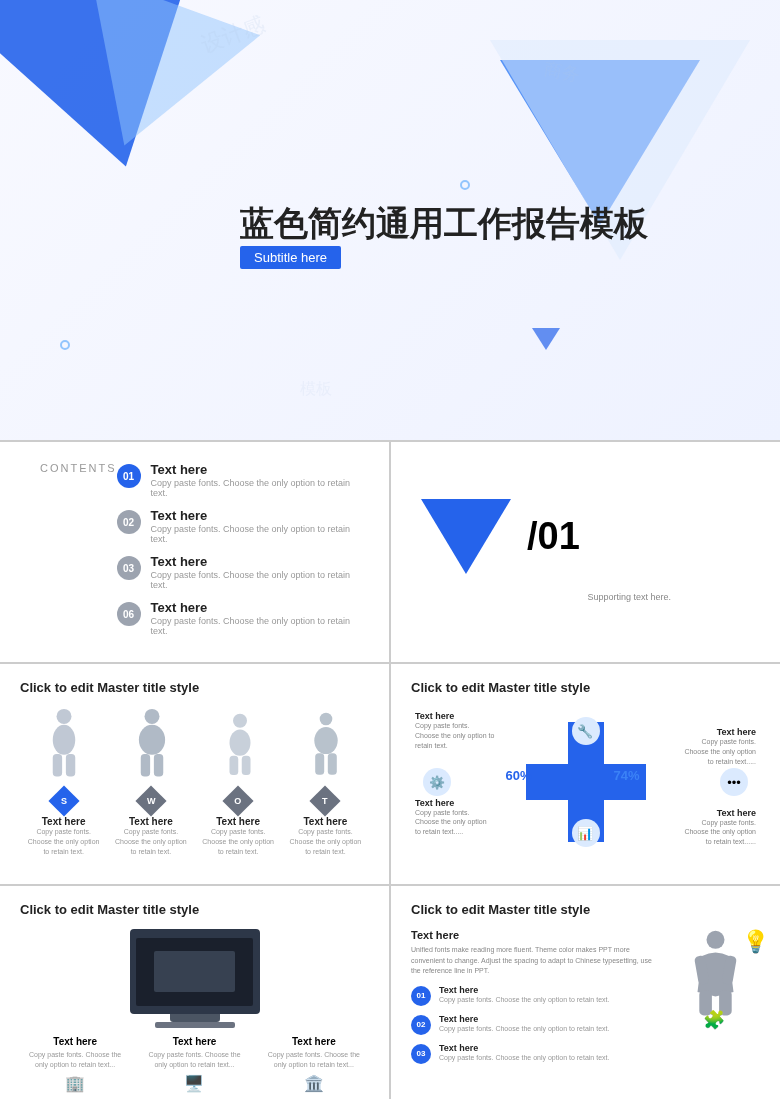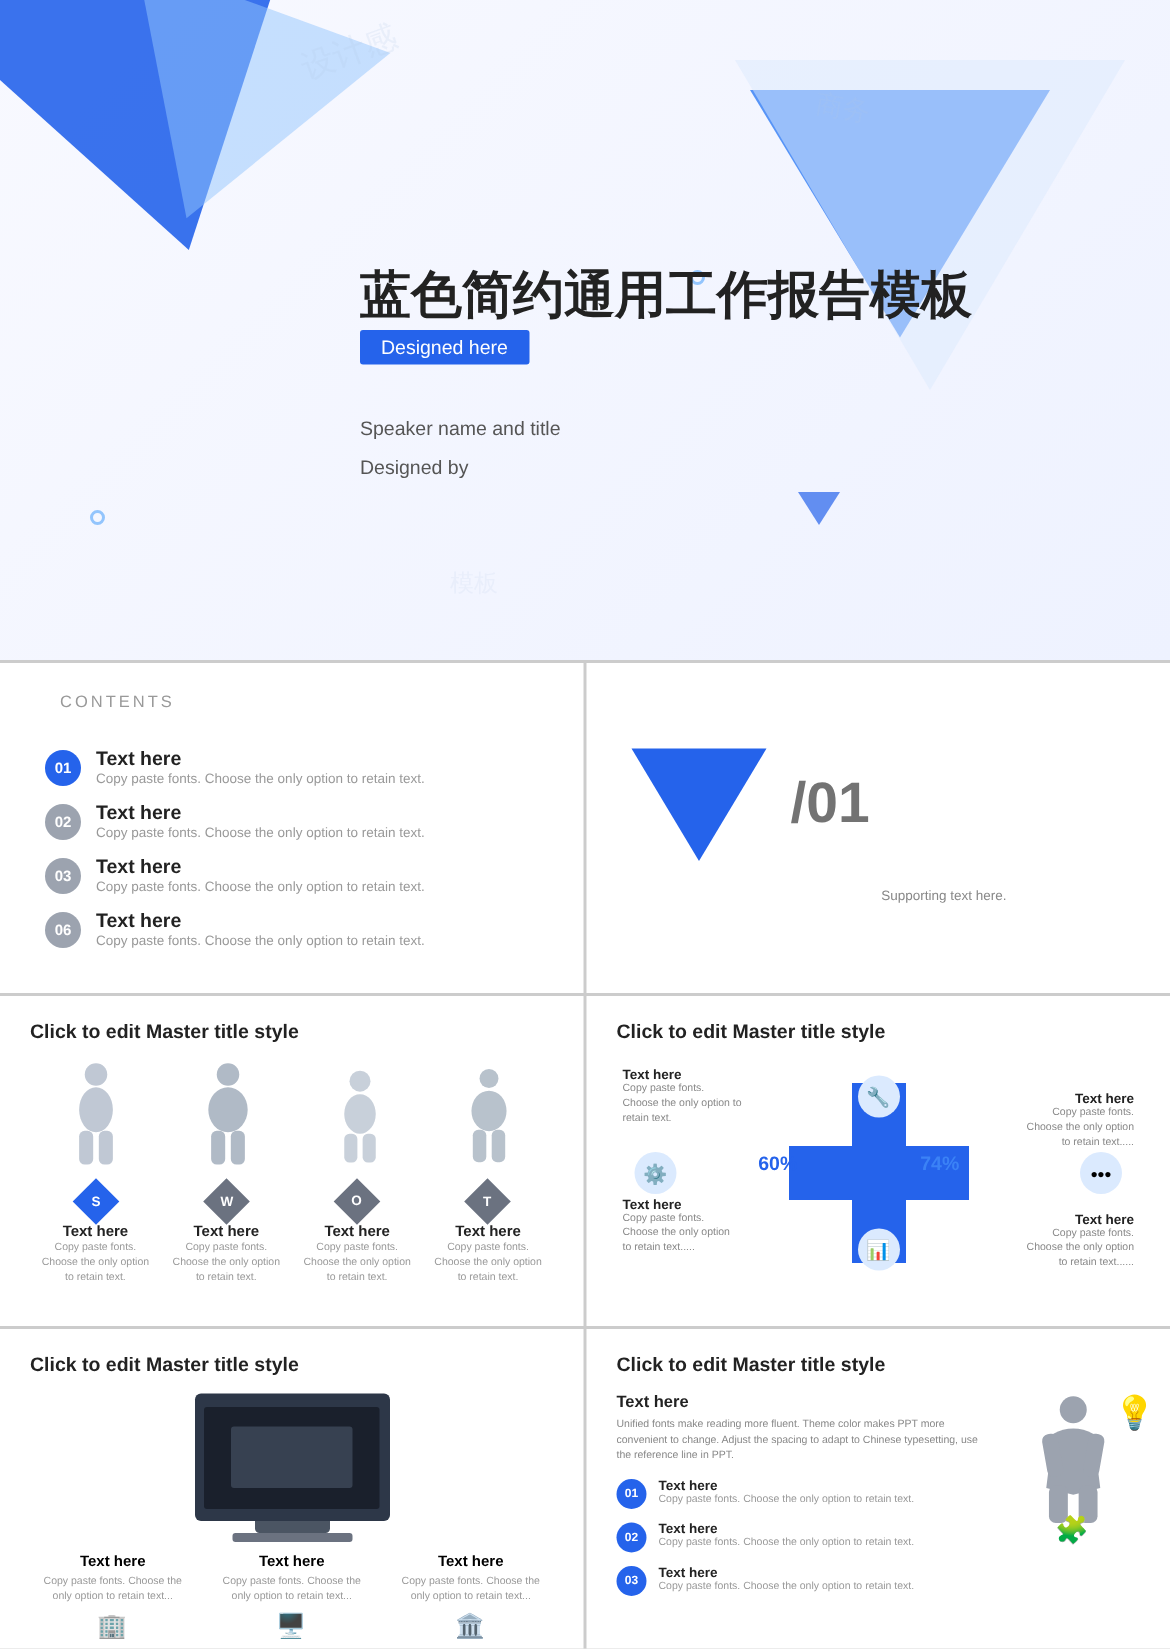--- a/index.html
+++ b/index.html
@@ -41,22 +41,22 @@
       font-size: 11px;
       pointer-events: none;
       white-space: nowrap;
     }
 
     
     .slide2 {
       background: #fff;
       padding: 20px 30px;
       display: flex;
-      flex-direction: column;
-      justify-content: space-between;
+      flex-direction: row;
+      justify-content: flex-end;
     }
 
     .contents-label {
       font-size: 11px;
       color: #999;
       letter-spacing: 2px;
       margin-bottom: 16px;
       margin-left: 10px;
     }
 
@@ -224,25 +224,21 @@
       border-left:14px solid transparent; border-right:14px solid transparent;
       border-top:22px solid #2563eb; opacity:0.7;"></div>
 
     <div style="position:absolute; top:340px; left:60px; width:10px; height:10px;
       border:2px solid #93c5fd; border-radius:50%;"></div>
     <div style="position:absolute; top:180px; right:310px; width:10px; height:10px;
       border:2px solid #93c5fd; border-radius:50%;"></div>
 
     <div style="margin-left: 180px; margin-top: 60px; position:relative; z-index:5;">
       <div style="font-size:34px; font-weight:bold; color:#222; line-height:1.3; ">蓝色简约通用工作报告模板</div>
-      <div style="display:inline-block; background:#2563eb; color:#fff; padding:4px 14px; font-size:13px; border-radius:2px; margin-bottom:30px;">Designed here</div>
-      <div style="font-size:13px; color:#555; line-height:2;">
-        <div>Speaker name and title</div>
-        <div>Designed by</div>
-      </div>
+      <div style="display:inline-block; background:#2563eb; color:#fff; padding:4px 14px; font-size:13px; border-radius:2px; margin-bottom:30px;">Subtitle here</div>
     </div>
 
     <div class="watermark" style="top:20px; left:200px; transform:rotate(-20deg); font-size:22px; color:rgba(180,200,230,0.18);">设计感</div>
     <div class="watermark" style="top:60px; right:200px; transform:rotate(10deg); font-size:18px; color:rgba(180,200,230,0.15);">商务</div>
     <div class="watermark" style="bottom:40px; left:300px; font-size:16px; color:rgba(180,200,230,0.15);">模板</div>
   </div>
 
   <div class="slide slide2">
     <div class="contents-label">CONTENTS</div>
     <div id="contents-list">
@@ -274,21 +270,21 @@
       <div class="ctitle">Text here</div>
       <div class="cdesc">Copy paste fonts. Choose the only option to retain text.</div>
     </div>
   </div>
       </div>
   </div>
 
   <div class="slide slide3">
     <div style="display:flex; align-items:center; margin-bottom:16px;">
       <div style="width:0; height:0; border-left:45px solid transparent; border-right:45px solid transparent; border-top:75px solid #2563eb; margin-right:16px; flex-shrink:0;"></div>
-      <div style="font-size:38px; font-weight:bold; color:#737373;">/01</div>
+      <div style="font-size:38px; font-weight:bold; color:#000000;">/01</div>
     </div>
     <div style="font-size:9px; color:#888; line-height:1.7; max-width:250px;text-align:right;">
       <div>Supporting text here.</div>
     </div>
   </div>
 
   <div class="slide slide4">
     <div class="slide-master-title">Click to edit Master title style</div>
 
     <div class="people-row">

